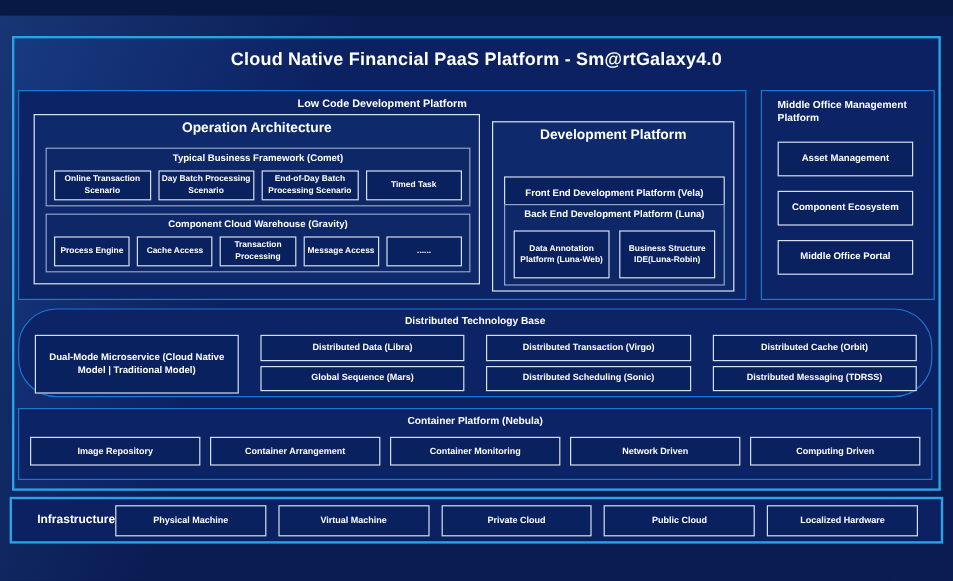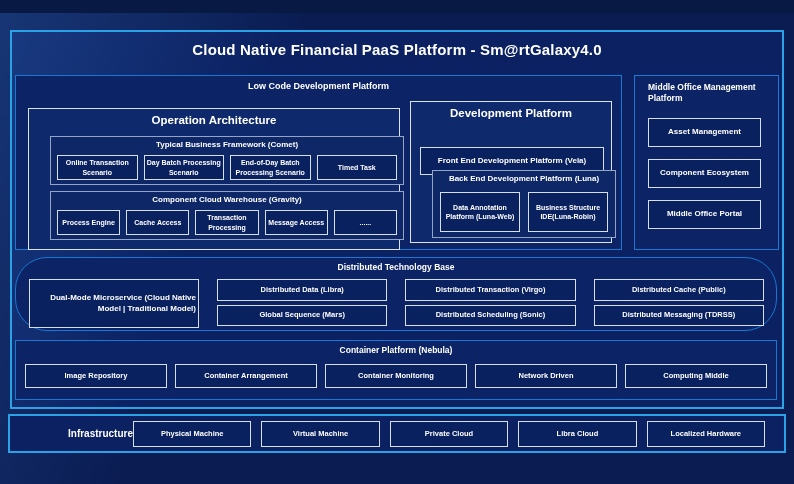--- a/index.html
+++ b/index.html
@@ -28,35 +28,35 @@
       #0b2161;
   }
   .main-title{
     position:absolute; left:0; top:9px; width:100%;
     text-align:center; font-size:15px; font-weight:bold; letter-spacing:0.2px;
   }
 
   
   .blue-sec{ position:absolute; border:1px solid #1878d2; background:#0c2465; }
   .white-frame{ position:absolute; border:1px solid #dbe4f2; background:#0e2a6c; }
-  .gray-frame{ position:absolute; border:1px solid #93a4c6; background:#0d2767;margin-left:12px; }
+  .gray-frame{ position:absolute; border:1px solid #93a4c6; background:#0d2767; }
   .leaf{
     border:1px solid #d6dfee; background:#0a2160;
     display:flex; align-items:center; justify-content:center;
     text-align:center; font-size:7px; font-weight:bold; line-height:1.3;
     padding:1px 2px;
   }
   .sec-label{ text-align:center; font-weight:bold; font-size:9px; padding-top:5px; }
   .sub-label{ text-align:center; font-weight:bold; font-size:8px; padding-top:3px; }
   .big-title{ text-align:center; font-weight:bold; font-size:11.5px; padding-top:5px; }
   .row{ position:absolute; left:0; right:0; display:flex; }
 
   
   .low-code{ left:3px; top:43px; width:607px; height:175px; }
-  .op-arch{ left:12px; top:32px; width:372px; height:142px; }
+  .op-arch{ left:12px; top:19px; width:372px; height:142px; }
   .tbf{ left:9px; top:27px; width:354px; height:49px; }
   .tbf .row{ bottom:4px; padding:0 6px; gap:6px; }
   .tbf .leaf{ flex:1; height:25px; }
   .ccw{ left:9px; top:82px; width:354px; height:49px; }
   .ccw .row{ bottom:4px; padding:0 6px; gap:6px; }
   .ccw .leaf{ flex:1; height:25px; }
 
   .dev-plat{ left:394px; top:25px; width:202px; height:142px; }
   .front-end{ position:absolute; left:9px; top:32px; width:184px; height:28px; font-size:8px;margin-top:13px; }
   .back-end{ left:9px; top:68px; width:184px; height:68px; }
@@ -66,35 +66,35 @@
   
   .middle-office{ left:622px; top:43px; width:145px; height:175px; }
   .mo-label{ font-size:8.5px; font-weight:bold; line-height:1.35; padding:6px 8px 0 13px; }
   .mo-items{ position:absolute; left:13px; top:42px; width:113px; display:flex; flex-direction:column; gap:12px; }
   .mo-items .leaf{ height:29px; font-size:8px; }
 
   
   .distributed{ left:3px; top:225px; width:762px; height:74px;border-radius:32px; }
   .dist-label{ text-align:center; font-weight:bold; font-size:8.5px; padding-top:4px; }
   .dist-body{ position:absolute; left:13px; right:12px; top:21px; bottom:4px; display:flex; gap:18px; }
-  .dist-feature{ width:170px; flex:none; height:49px; font-size:8px;text-align:right; }
+  .dist-feature{ width:170px; flex:none; height:49px; font-size:8px; }
   .dist-col{ flex:1; display:flex; flex-direction:column; gap:4px; }
   .dist-col .leaf{ flex:1; font-size:7.5px; }
 
   
   .container-plat{ left:3px; top:308px; width:762px; height:60px; }
   .cp-label{ text-align:center; font-weight:bold; font-size:8.5px; padding-top:4px; }
   .cp-row{ bottom:7px; padding:4px 9px; gap:8px; }
   .cp-row .leaf{ flex:1; height:24px; font-size:7.5px; }
 
   
   .infrastructure{
     position:absolute; left:8px; top:414px; width:778px; height:39px;
     border:2px solid #2ba2e6; background:#0b2161;
-    display:flex; align-items:center;padding-left:37px;
+    display:flex; align-items:center;
   }
   .infra-label{ width:86px; flex:none; padding-left:21px; font-size:10px; font-weight:bold; }
   .infra-row{ flex:1; display:flex; gap:10px; padding-right:19px; }
   .infra-row .leaf{ flex:1; height:26px; font-size:7.5px; }
 </style>
 </head>
 <body>
 
 <div class="page">
   <div class="top-strip"></div>
@@ -160,41 +160,41 @@
         <div class="leaf dist-feature">Dual-Mode Microservice (Cloud Native Model | Traditional Model)</div>
         <div class="dist-col">
           <div class="leaf">Distributed Data (Libra)</div>
           <div class="leaf">Global Sequence (Mars)</div>
         </div>
         <div class="dist-col">
           <div class="leaf">Distributed Transaction (Virgo)</div>
           <div class="leaf">Distributed Scheduling (Sonic)</div>
         </div>
         <div class="dist-col">
-          <div class="leaf">Distributed Cache (Public)</div>
+          <div class="leaf">Distributed Cache (Orbit)</div>
           <div class="leaf">Distributed Messaging (TDRSS)</div>
         </div>
       </div>
     </div>
 
     <div class="blue-sec container-plat">
       <div class="cp-label">Container Platform (Nebula)</div>
       <div class="row cp-row">
         <div class="leaf">Image Repository</div>
         <div class="leaf">Container Arrangement</div>
         <div class="leaf">Container Monitoring</div>
         <div class="leaf">Network Driven</div>
-        <div class="leaf">Computing Middle</div>
+        <div class="leaf">Computing Driven</div>
       </div>
     </div>
   </div>
 
   <div class="infrastructure">
     <div class="infra-label">Infrastructure</div>
     <div class="infra-row">
       <div class="leaf">Physical Machine</div>
       <div class="leaf">Virtual Machine</div>
       <div class="leaf">Private Cloud</div>
-      <div class="leaf">Libra Cloud</div>
+      <div class="leaf">Public Cloud</div>
       <div class="leaf">Localized Hardware</div>
     </div>
   </div>
 </div>
 
 </body></html>

